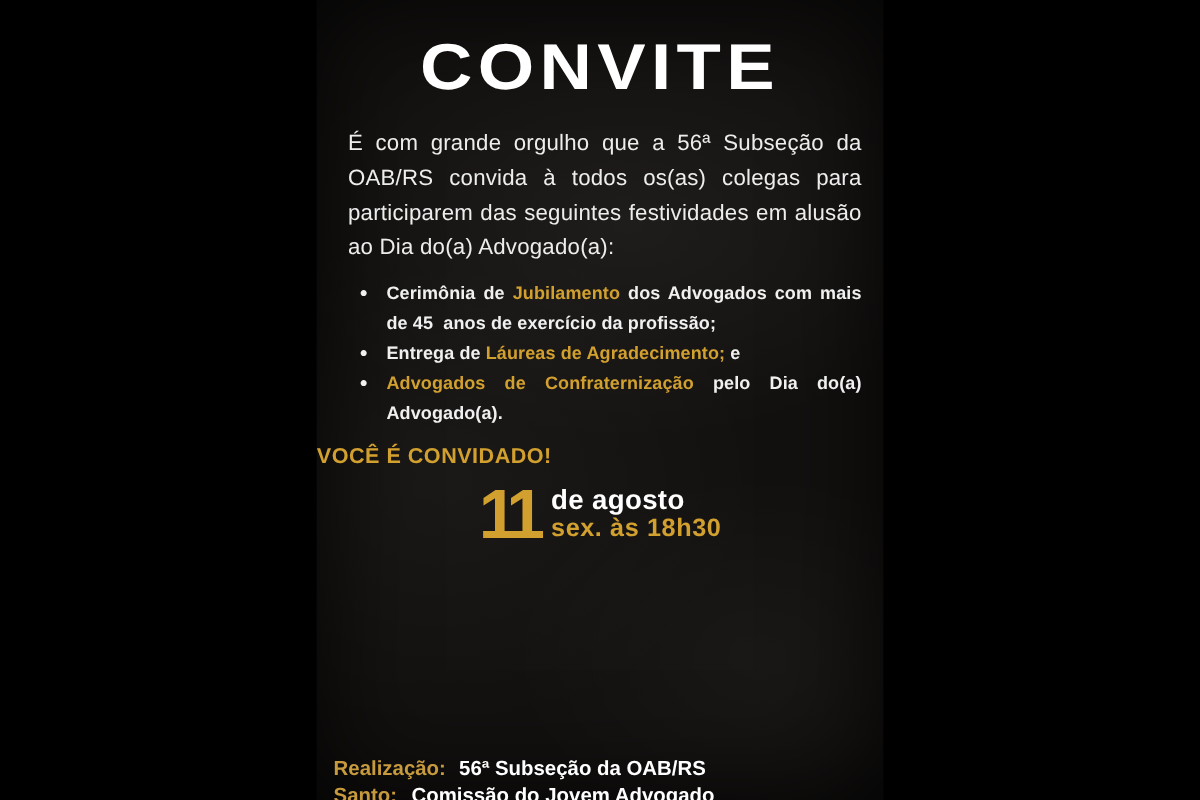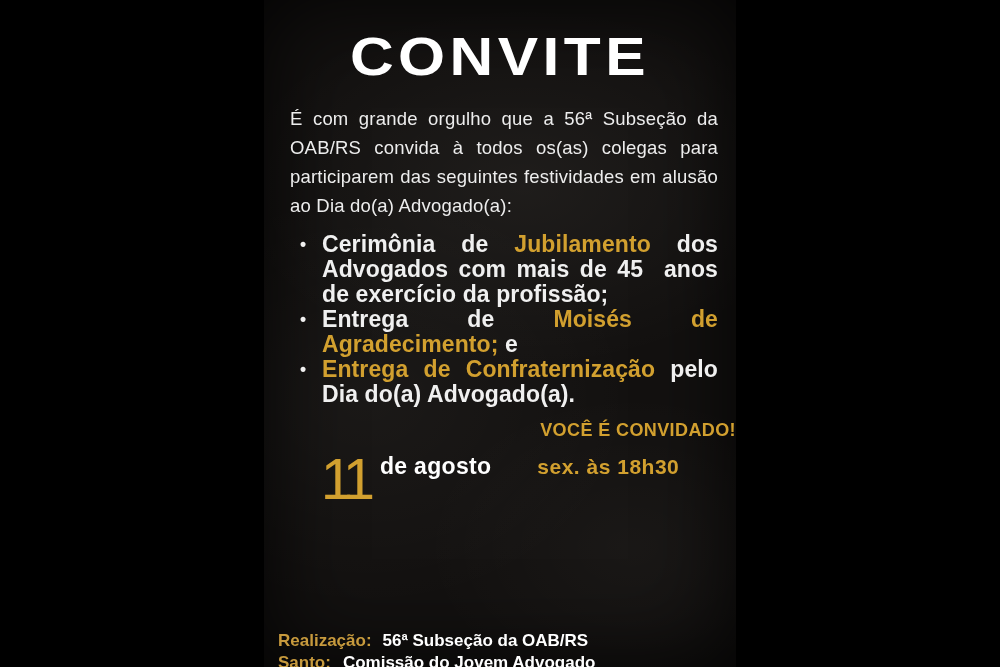--- a/index.html
+++ b/index.html
@@ -76,28 +76,28 @@
     color: #f0f0f0;
     font-weight: bold;
     font-size: 17.5px;
     line-height: 25px;
   }
   .btext {
     flex: 1;
     text-align: justify;
     color: #f0f0f0;
     font-weight: bold;
-    font-size: 23px;
+    font-size: 15px;
     line-height: 25px;
     letter-spacing: 0.1px;
   }
   .gold { color: #d2a02f; }
   .invited {
     margin-top: 13px;
-    text-align: right;
+    text-align: left;
     color: #d2a02f;
     font-weight: 800;
     font-size: 18px;
     letter-spacing: 0.4px;
     line-height: 20px;
   }
   .address-row { display: flex; justify-content: center; margin-top: 7px; }
   .address-box {
     border: 1px solid #9a7b43;
     padding: 5px 14px;
@@ -110,26 +110,26 @@
   .date-row {
     display: flex;
     justify-content: center;
     align-items: flex-start;
     margin-top: 14px;
     gap: 5px;
   }
   .day {
     color: #d2a02f;
     font-size: 58px;
-    font-weight: 400;
+    font-weight: 700;
     line-height: 50px;
     letter-spacing: -6px;
     padding-right: 6px;
   }
-  .date-col { display: flex; flex-direction: row; gap: 46px; }
+  .date-col { display: flex; flex-direction: column; }
   .month {
     color: #ffffff;
     font-weight: 900;
     font-size: 23px;
     line-height: 24px;
     letter-spacing: 0.3px;
   }
   .time {
     color: #d2a02f;
     font-weight: 700;
@@ -156,26 +156,26 @@
 
     <div class="bullets">
 
       <div class="bullet-item">
         <span class="dot">•</span>
         <span class="btext"><span>Cerimônia de </span><span class="gold">Jubilamento</span><span> dos Advogados com mais de 45&nbsp; anos de exercício da profissão;</span></span>
       </div>
 
       <div class="bullet-item">
         <span class="dot">•</span>
-        <span class="btext"><span>Entrega de </span><span class="gold">Moisés de Agradecimento;</span><span> e</span></span>
+        <span class="btext"><span>Entrega de </span><span class="gold">Láureas de Agradecimento;</span><span> e</span></span>
       </div>
 
       <div class="bullet-item">
         <span class="dot">•</span>
-        <span class="btext"><span></span><span class="gold">Entrega de Confraternização</span><span> pelo Dia do(a) Advogado(a).</span></span>
+        <span class="btext"><span></span><span class="gold">Advogados de Confraternização</span><span> pelo Dia do(a) Advogado(a).</span></span>
       </div>
 
     </div>
 
     <div class="invited">VOCÊ É CONVIDADO!</div>
 
 
     <div class="date-row">
       <span class="day">11</span>
       <span class="date-col">

